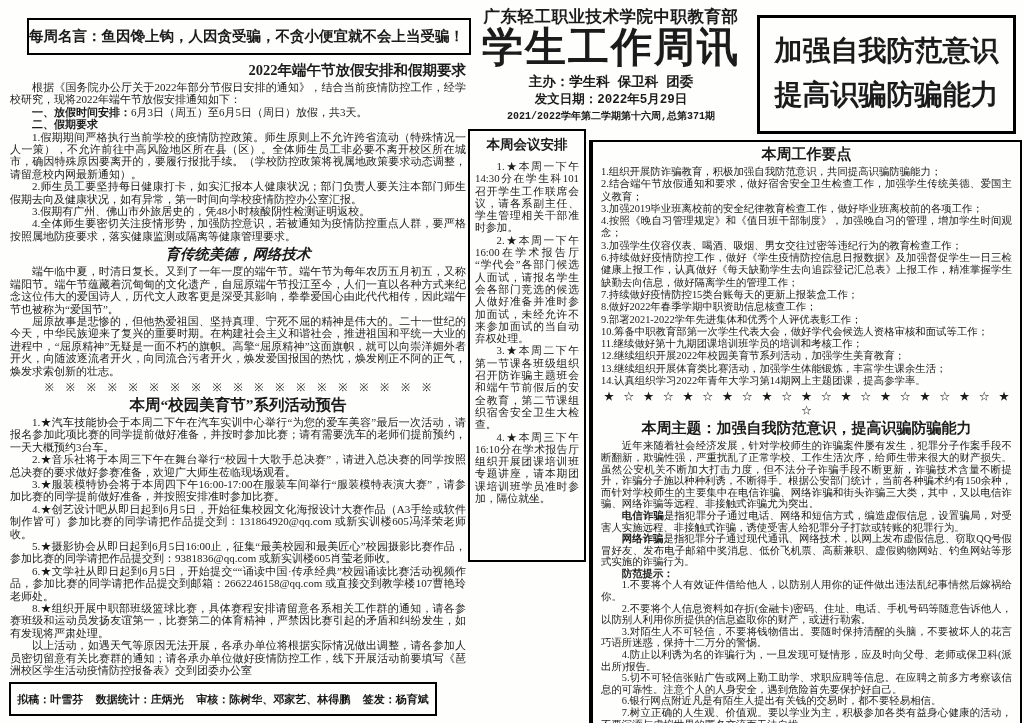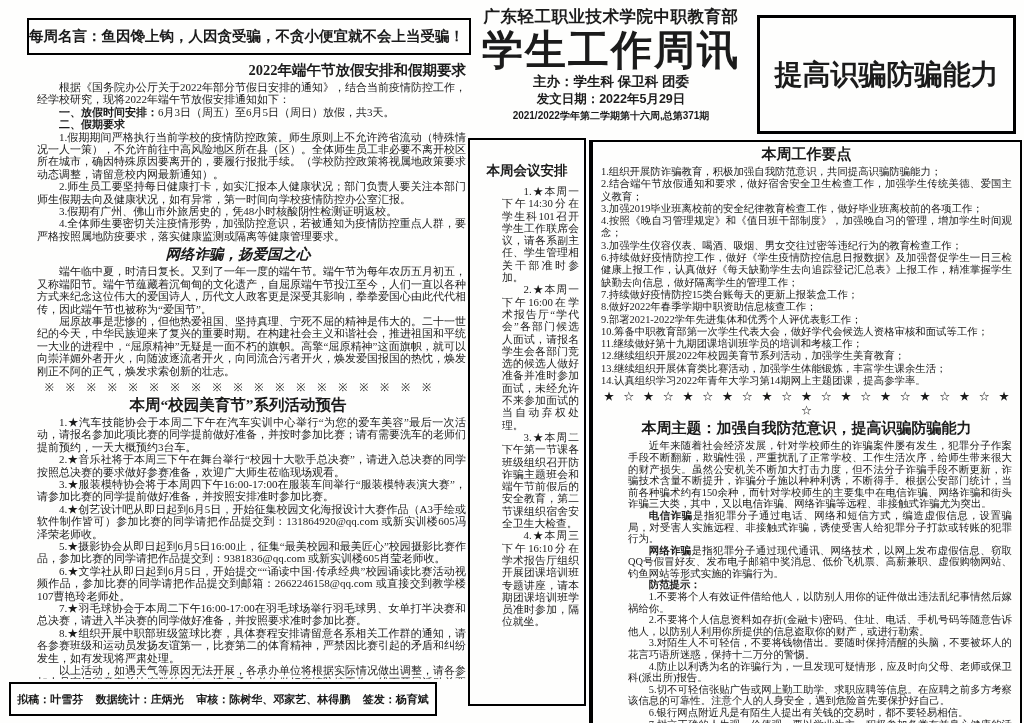--- a/index.html
+++ b/index.html
@@ -1,20 +1,20 @@
 <!DOCTYPE html>
 <html lang="zh"><head>
 <meta charset="utf-8">
 <style>
   html,body{margin:0;padding:0;background:#f4f4f2;}
   .page{position:relative;width:1024px;height:723px;background:#fefefd;color:#1b1b1b;
         font-family:"Liberation Serif","DejaVu Serif",serif;overflow:hidden;}
-  .sans{font-family:Liberation Sans, sans-serif;}
+  .sans{font-family:Liberation Mono, monospace;}
   p{margin:0;}
-  .indent{text-indent:2em;margin-left:27px;}
+  .indent{text-indent:2em;}
   .jy{text-align:justify;}
 
   
   .quote-box{position:absolute;left:27px;top:18px;width:440px;height:33px;border:2px solid #000;
              display:flex;align-items:center;justify-content:flex-start;font-weight:700;font-size:14.5px;white-space:nowrap;}
   .masthead{position:absolute;left:458px;top:6px;width:306px;text-align:center;}
   .masthead .dept{font-size:16.5px;font-weight:900;letter-spacing:.5px;}
   .masthead .main-title{font-size:41px;font-weight:900;line-height:1.08;letter-spacing:2px;}
   .masthead .organizer{font-size:13.5px;font-weight:700;margin-top:1px;}
   .masthead .issue-date{font-size:12.5px;font-weight:700;}
@@ -28,22 +28,22 @@
             font-size:11px;line-height:12.4px;}
   .sec-title{text-align:right;font-size:14.5px;font-weight:700;line-height:18px;margin:2px 0 2px;}
   .essay-title{text-align:center;font-size:14.5px;font-weight:700;font-style:italic;line-height:18px;margin:3px 0 2px;}
   .preview-title{text-align:center;font-size:15.5px;font-weight:700;line-height:19px;margin:1px 0 2px;}
   .divider{text-align:center;font-size:11px;line-height:14px;word-spacing:9px;margin-top:3px;}
   .stars{word-spacing:6px;margin:2px 0;}
   .footer-box{position:absolute;left:9px;top:682px;width:424px;height:30px;border:2px solid #000;
               display:flex;align-items:center;justify-content:space-around;font-weight:700;font-size:11px;white-space:nowrap;}
 
   
-  .meet-col{position:absolute;left:468px;top:138px;width:118px;height:568px;border:2px solid #000;
-            box-sizing:border-box;padding:20px 5px;overflow:hidden;font-size:10.8px;line-height:12.3px;text-align:justify;}
+  .meet-col{position:absolute;left:468px;top:129px;width:118px;height:433px;border:2px solid #000;
+            box-sizing:border-box;padding:4px 5px;overflow:hidden;font-size:10.8px;line-height:12.3px;text-align:justify;}
   .meet-col .meet-title{text-align:center;font-size:13.5px;font-weight:900;line-height:17px;margin:2px 0 6px;white-space:nowrap;}
 
   
   .right-col{position:absolute;left:589px;top:140px;width:433px;height:656px;border:2px solid #000;border-left-width:4px;
              box-sizing:border-box;padding:2px 8px;overflow:hidden;font-size:10.4px;}
   .right-col .points{line-height:12.3px;}
   .right-col .points p{text-indent:0;}
   .rc-title{text-align:center;font-size:15px;font-weight:700;line-height:19px;margin:1px 0 2px;}
   .theme{line-height:11.6px;}
   .bold{font-weight:700;}
@@ -59,47 +59,47 @@
 
   <div class="masthead sans">
     <div class="dept">广东轻工职业技术学院中职教育部</div>
     <div class="main-title">学生工作周讯</div>
     <div class="organizer">主办：学生科 保卫科 团委</div>
     <div class="issue-date">发文日期：2022年5月29日</div>
     <div class="issue-info">2021/2022学年第二学期第十六周,总第371期</div>
   </div>
 
   <div class="slogan-box sans">
+    <div>加强自我防范意识</div>
     <div>提高识骗防骗能力</div>
   </div>
 
   <div class="left-col jy">
     <h2 class="sec-title">2022年端午节放假安排和假期要求</h2>
     <p class="indent">根据《国务院办公厅关于2022年部分节假日安排的通知》，结合当前疫情防控工作，经学校研究，现将2022年端午节放假安排通知如下：</p>
     <p class="indent"><b>一、放假时间安排：</b><span>6月3日（周五）至6月5日（周日）放假，共3天。</span></p>
     <p class="indent bold">二、假期要求</p>
     <p class="indent">1.假期期间严格执行当前学校的疫情防控政策。师生原则上不允许跨省流动（特殊情况一人一策），不允许前往中高风险地区所在县（区）。全体师生员工非必要不离开校区所在城市，确因特殊原因要离开的，要履行报批手续。（学校防控政策将视属地政策要求动态调整，请留意校内网最新通知）。</p>
     <p class="indent">2.师生员工要坚持每日健康打卡，如实汇报本人健康状况；部门负责人要关注本部门师生假期去向及健康状况，如有异常，第一时间向学校疫情防控办公室汇报。</p>
     <p class="indent">3.假期有广州、佛山市外旅居史的，凭48小时核酸阴性检测证明返校。</p>
     <p class="indent">4.全体师生要密切关注疫情形势，加强防控意识，若被通知为疫情防控重点人群，要严格按照属地防疫要求，落实健康监测或隔离等健康管理要求。</p>
 
-    <h2 class="essay-title">网络诈骗，扬爱国之心</h2>
+    <h2 class="essay-title">育传统美德，网络技术</h2>
     <p class="indent">端午临中夏，时清日复长。又到了一年一度的端午节。端午节为每年农历五月初五，又称端阳节。端午节蕴藏着沉甸甸的文化遗产，自屈原端午节投江至今，人们一直以各种方式来纪念这位伟大的爱国诗人，历代文人政客更是深受其影响，拳拳爱国心由此代代相传，因此端午节也被称为“爱国节”。</p>
     <p class="indent">屈原故事是悲惨的，但他热爱祖国、坚持真理、宁死不屈的精神是伟大的。二十一世纪的今天，中华民族迎来了复兴的重要时期。在构建社会主义和谐社会，推进祖国和平统一大业的进程中，“屈原精神”无疑是一面不朽的旗帜。高擎“屈原精神”这面旗帜，就可以向崇洋媚外者开火，向随波逐流者开火，向同流合污者开火，焕发爱国报国的热忱，焕发刚正不阿的正气，焕发求索创新的壮志。</p>
 
     <div class="divider">※ ※ ※ ※ ※ ※ ※ ※ ※ ※ ※ ※ ※ ※ ※ ※ ※ ※ ※</div>
 
     <h2 class="preview-title">本周“校园美育节”系列活动预告</h2>
     <p class="indent">1.★汽车技能协会于本周二下午在汽车实训中心举行“为您的爱车美容”最后一次活动，请报名参加此项比赛的同学提前做好准备，并按时参加比赛；请有需要洗车的老师们提前预约，一天大概预约3台车。</p>
     <p class="indent">2.★音乐社将于本周三下午在舞台举行“校园十大歌手总决赛”，请进入总决赛的同学按照总决赛的要求做好参赛准备，欢迎广大师生莅临现场观看。</p>
     <p class="indent">3.★服装模特协会将于本周四下午16:00-17:00在服装车间举行“服装模特表演大赛”，请参加比赛的同学提前做好准备，并按照安排准时参加比赛。</p>
     <p class="indent">4.★创艺设计吧从即日起到6月5日，开始征集校园文化海报设计大赛作品（A3手绘或软件制作皆可）参加比赛的同学请把作品提交到：131864920@qq.com 或新实训楼605冯泽荣老师收。</p>
     <p class="indent">5.★摄影协会从即日起到6月5日16:00止，征集“最美校园和最美匠心”校园摄影比赛作品，参加比赛的同学请把作品提交到：9381836@qq.com 或新实训楼605肖莹老师收。</p>
     <p class="indent">6.★文学社从即日起到6月5日，开始提交““诵读中国·传承经典”校园诵读比赛活动视频作品，参加比赛的同学请把作品提交到邮箱：2662246158@qq.com 或直接交到教学楼107曹艳玲老师处。</p>
-    <p class="indent">7.★羽毛球协会于本周二下午16:00-17:00在羽毛球场举行羽毛球男、女单打半决赛和总决赛，请进入半决赛的同学做好准备，并按照要求准时参加比赛。</p>
     <p class="indent">8.★组织开展中职部班级篮球比赛，具体赛程安排请留意各系相关工作群的通知，请各参赛班级和运动员发扬友谊第一，比赛第二的体育精神，严禁因比赛引起的矛盾和纠纷发生，如有发现将严肃处理。</p>
     <p class="indent">以上活动，如遇天气等原因无法开展，各承办单位将根据实际情况做出调整，请各参加人员密切留意有关比赛群的通知；请各承办单位做好疫情防控工作，线下开展活动前要填写《琶洲校区学生活动疫情防控报备表》交到团委办公室</p>
   </div>
 
   <div class="footer-box">
     <span>拟稿：叶雪芬</span>
     <span>数据统计：庄炳光</span>
     <span>审核：陈树华、邓家艺、林得鹏</span>
     <span>签发：杨育斌</span>
   </div>

